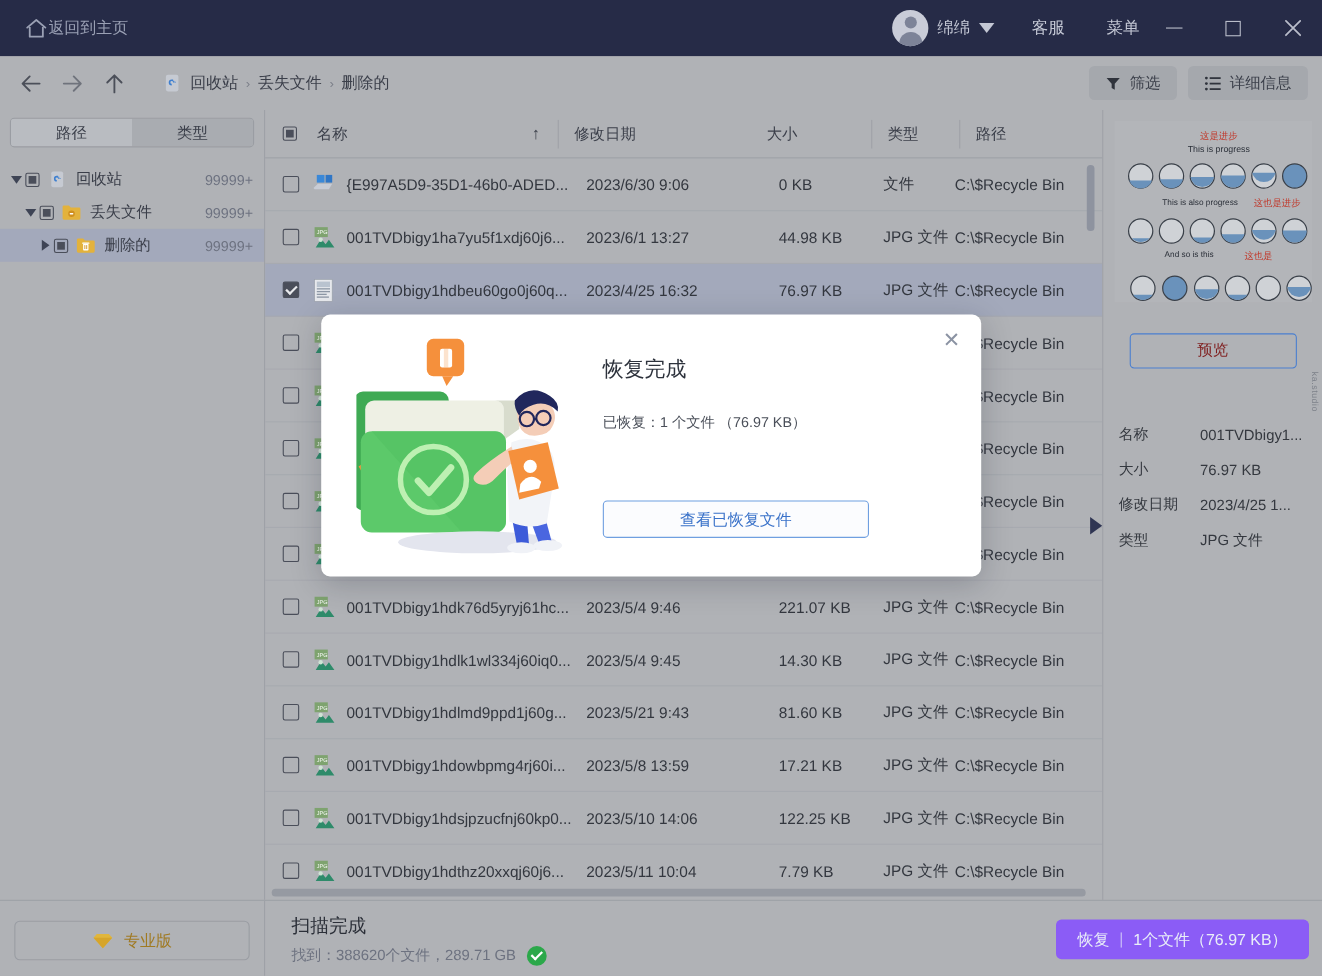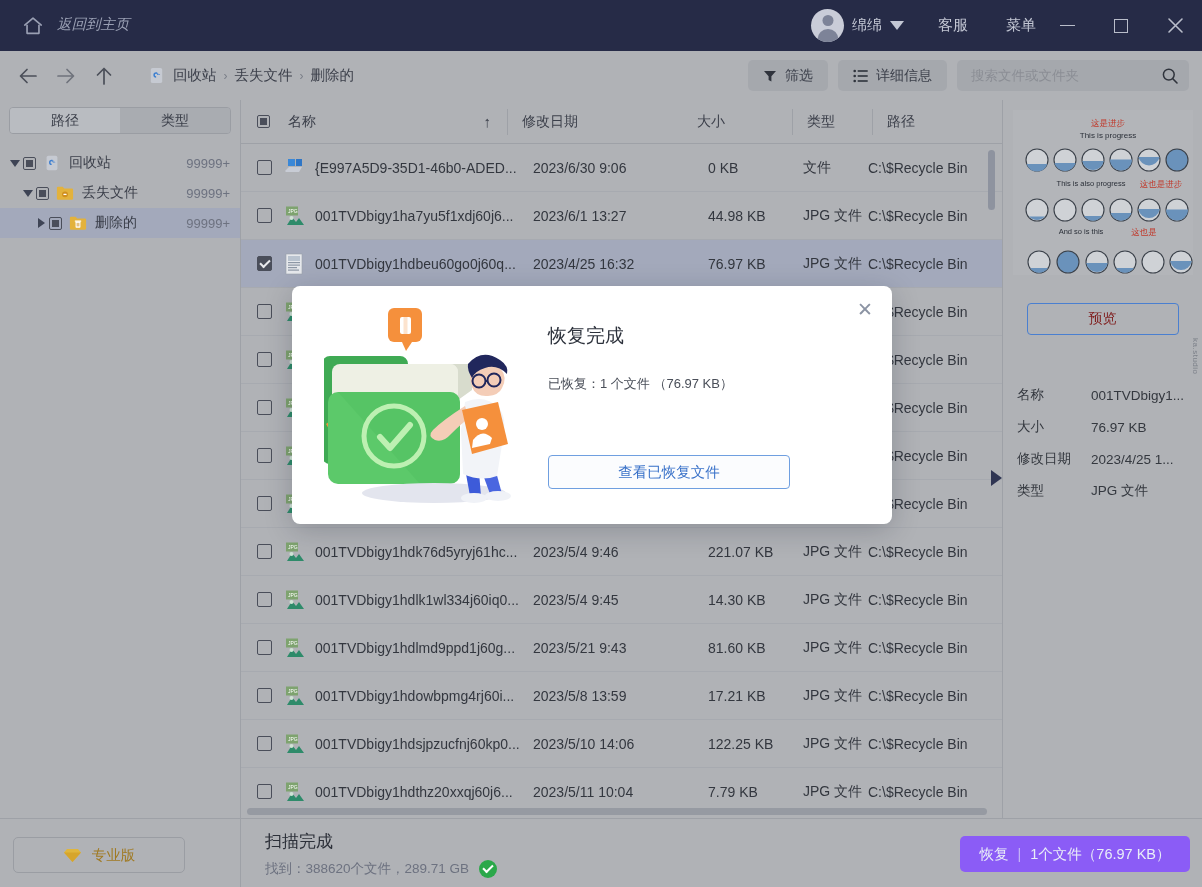--- a/index.html
+++ b/index.html
@@ -15,22 +15,22 @@
     background: #b0b2b6;
   }
 
   
   .titlebar {
     position: absolute; left: 0; top: 0; width: 1202px; height: 51px;
     background: #262b47;
     display: flex; align-items: center;
   }
   .home-btn {
-    display: flex; align-items: flex-start; gap: 13px;
-    margin-left: 16px; padding: 4px 6px; cursor: pointer; font-style: italic;
+    display: flex; align-items: center; 
+    margin-left: 16px; padding: 4px 6px; cursor: pointer;
   }
   .home-icon { width: 22px; height: 22px; display:block; }
   .home-label { color: #9aa0b4; font-size: 14.5px; }
   .tb-right {
     margin-left: auto; display: flex; align-items: center; height: 51px;
   }
   .avatar-wrap { display:flex; align-items:center; gap:8px; cursor:pointer; }
   .avatar {
     width: 33px; height: 33px; border-radius: 50%;
     background: #c9ccd8; position: relative; overflow: hidden; display:block;
@@ -111,21 +111,21 @@
   .sqbox {
     width:13px;height:13px;border:1.5px solid #4a4e5a;border-radius:2px;
     display:flex;align-items:center;justify-content:center;flex:0 0 13px;margin-right:7px;
   }
   .sqbox i { width:7px;height:7px;background:#4a4e5a;display:block; }
   .tree-ico { width:18px;height:18px;margin-right:8px;flex:0 0 18px;display:block; }
   .tree-label { flex:1; }
   .tree-count { color:#6d7280; font-size:13px; }
 
   .pro-btn {
-    position:absolute; left:13px; bottom:-82px; width:172px; height:36px;
+    position:absolute; left:13px; bottom:-82px; width:214px; height:36px;
     border:1px solid #9a9da3; border-radius:5px;
     display:flex; align-items:center; justify-content:center; gap:10px;
     cursor:pointer; font-size:14.5px; color:#a07a22;
   }
 
   
   .listpanel {
     position:absolute; left:240px; top:100px; width:762px; height:718px;
     border-left:1px solid #9ea1a7;
   }
@@ -321,27 +321,20 @@
       <div class="pillbtn">
         <svg width="15" height="14" viewBox="0 0 15 14">
           <circle cx="1.7" cy="2" r="1.3" fill="#2f333c"></circle>
             <rect x="4.7" y="1.2" width="10" height="1.6" fill="#2f333c"></rect>
           <circle cx="1.7" cy="7" r="1.3" fill="#2f333c"></circle>
             <rect x="4.7" y="6.2" width="10" height="1.6" fill="#2f333c"></rect>
           <circle cx="1.7" cy="12" r="1.3" fill="#2f333c"></circle>
             <rect x="4.7" y="11.2" width="10" height="1.6" fill="#2f333c"></rect>
         </svg>
         <span>详细信息</span>
-      </div>
-      <div class="searchbox">
-        <input type="text" placeholder="搜索文件或文件夹" style="">
-        <svg width="18" height="18" viewBox="0 0 18 18">
-          <circle cx="7.8" cy="7.6" r="5.4" fill="none" stroke="#2f333c" stroke-width="1.5"></circle>
-          <path d="M11.8 11.7 L16 16" stroke="#2f333c" stroke-width="1.6" stroke-linecap="round"></path>
-        </svg>
       </div>
     </div>
   </div>
 
   <div class="leftpanel">
     <div class="seg-tabs">
       <div class="seg-tab active">路径</div>
       <div class="seg-tab">类型</div>
     </div>
 

